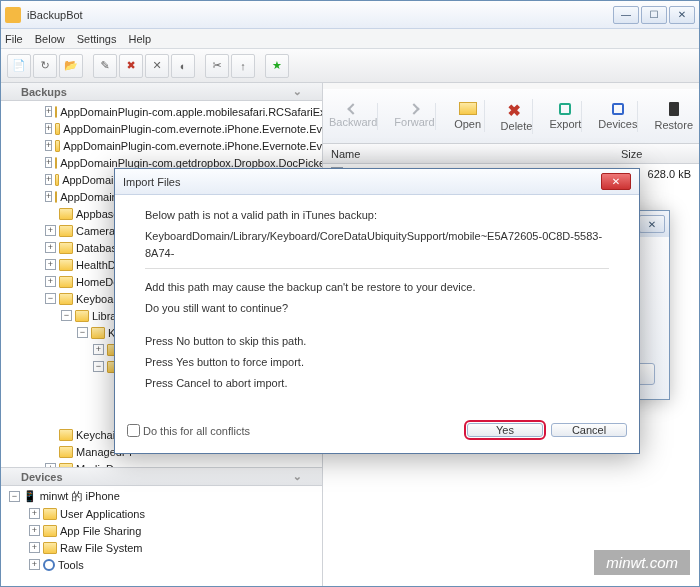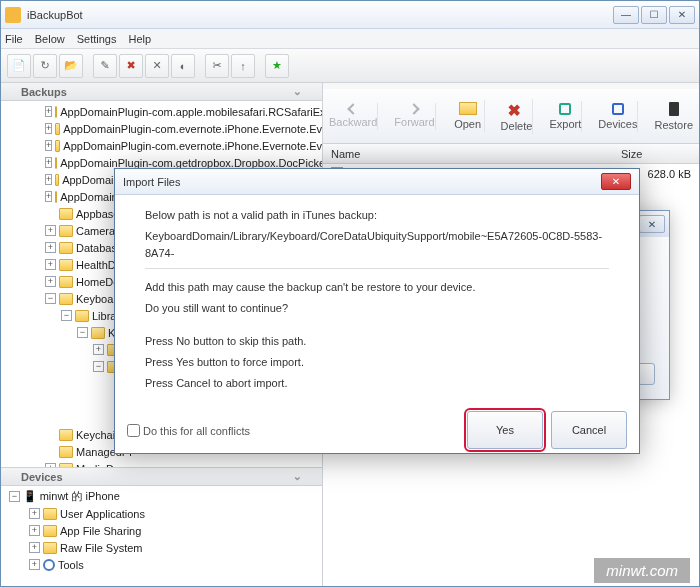--- a/index.html
+++ b/index.html
@@ -41,35 +41,35 @@
 .icon.exp2{border:2px solid #2a8; width:12px;height:12px;border-radius:2px;}
 .icon.imp{border:2px solid #36c; width:12px;height:12px;border-radius:2px;}
 .icon.rest{background:#333;width:10px;height:14px;border-radius:1px;}
 .filelist-head { height:20px; background:linear-gradient(#fbfbfc,#e9eaec); border-bottom:1px solid #cfd2d7; display:flex; align-items:center; padding:0 8px; color:#333;}
 .filelist-head .col-name{flex:1}.filelist-head .col-size{width:70px; text-align:left;}
 .filelist { background:#fff; flex:1; padding:2px 0;}
 .filerow { display:flex; align-items:center; padding:1px 8px; gap:6px;}
 .fileicon{width:12px;height:14px;background:#fff;border:1px solid #9aa4b1;position:relative;}
 .fileicon::after{content:"";position:absolute;top:0;right:0;width:4px;height:4px;background:#e5e7ea;border-left:1px solid #9aa4b1;border-bottom:1px solid #9aa4b1;}
 .filerow .fname{flex:1;color:#222}.filerow .fsize{width:70px;text-align:right;color:#222}
-.watermark{position:absolute;right:10px;bottom:4px;color:#fff;font-style:italic;font-size:15px;background:rgba(120,120,120,0.6);padding:4px 12px;}
+.watermark{position:absolute;right:10px;bottom:12px;color:#fff;font-style:italic;font-size:15px;background:rgba(120,120,120,0.6);padding:4px 12px;}
 .bg-dialog{position:absolute;left:380px;top:210px;width:290px;height:190px;background:linear-gradient(#fefeff,#eef2f8);border:1px solid #7c99bb;box-shadow:0 2px 18px rgba(0,0,0,.25);}
 .bg-dialog .bgtitle{height:26px;background:linear-gradient(#f4f7fc,#dde6f3);display:flex;align-items:center;justify-content:flex-end;padding:0 4px;}
 .bg-dialog .btn{position:absolute;right:14px;bottom:14px;width:74px;height:22px;border:1px solid #9eb2cf;background:linear-gradient(#fdfdfd,#e7ebf1);border-radius:3px;display:flex;align-items:center;justify-content:center;color:#333;}
 .dialog{position:absolute;left:114px;top:168px;width:526px;height:286px;background:#fff;border:1px solid #5a7aa1;box-shadow:0 4px 28px rgba(0,0,0,.35);}
 .dialog .dtitle{height:26px;background:linear-gradient(#fbfdff,#e8eef7);display:flex;align-items:center;padding:0 8px;color:#333;border-bottom:1px solid #c8d4e6;}
 .dialog .dtitle .dclose{margin-left:auto;width:30px;height:17px;background:linear-gradient(#e77,#c33);border:1px solid #a22;border-radius:2px;display:flex;align-items:center;justify-content:center;color:#fff;font-size:10px;cursor:pointer;}
 .dialog .dbody{padding:12px 30px;color:#333;line-height:1.55;}
 .dialog .dbody p{margin-bottom:4px;}
 .dialog .hr{border:none;border-top:1px solid #ddd;margin:6px 0 10px;}
 .dialog .dfooter{position:absolute;left:0;right:0;bottom:0;height:40px;display:flex;align-items:center;padding:0 12px 6px;gap:8px;}
 .chk{display:flex;align-items:flex-end;gap:3px;color:#555;}
 .chk input{width:13px;height:13px;border:1px solid #888;}
 .dfooter .spacer{flex:1}
-.dbtn{width:76px;height:38px;border:1px solid #9eb2cf;background:linear-gradient(#fdfdfd,#e7ebf1);border-radius:3px;display:flex;align-items:center;justify-content:center;color:#333;cursor:pointer;}
+.dbtn{width:76px;height:14px;border:1px solid #9eb2cf;background:linear-gradient(#fdfdfd,#e7ebf1);border-radius:3px;display:flex;align-items:center;justify-content:center;color:#333;cursor:pointer;}
 .dbtn.primary{outline:2px solid #d6143c; outline-offset:1px;}
 </style>
 </head>
 <body>
 
 <div class="window">
   <div class="titlebar">
     <div class="app-icon"></div>
     <div class="title">iBackupBot</div>
     <div class="winbtns">

